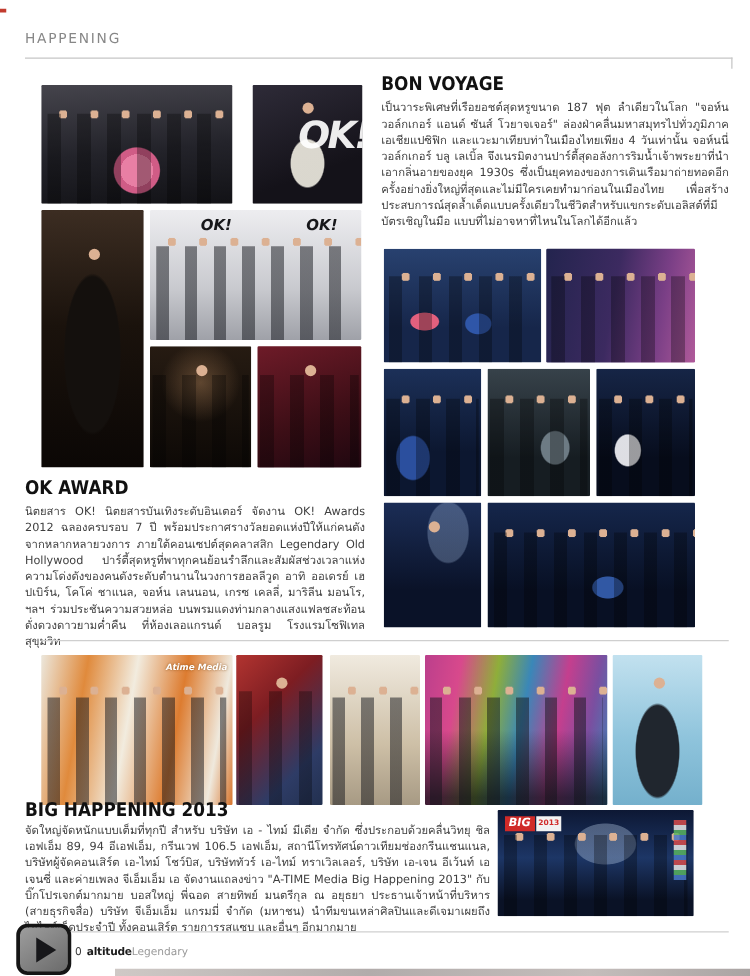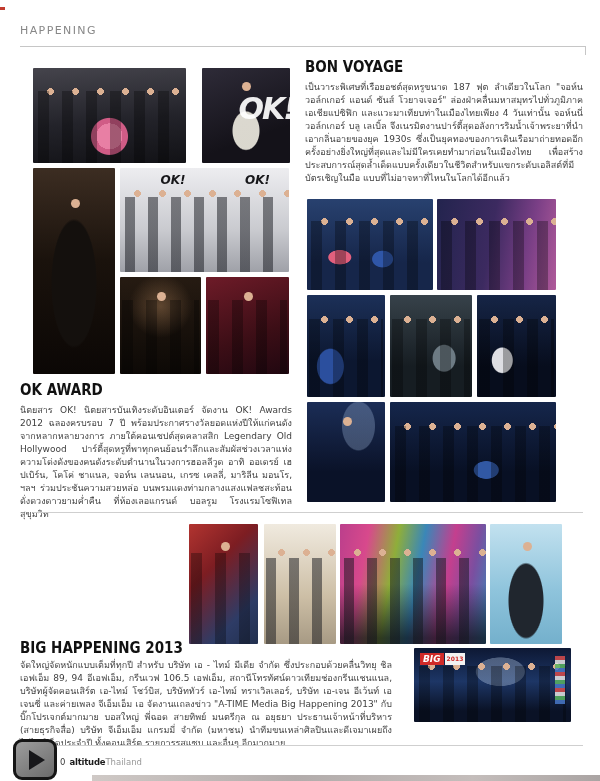--- a/index.html
+++ b/index.html
@@ -124,48 +124,52 @@
   <div class="photo one" style="left:307px;top:402px;width:78px;height:100px;
               background:radial-gradient(ellipse at 66% 24%, rgba(170,195,230,.3) 0 16px, rgba(170,195,230,0) 17px),
                          linear-gradient(180deg,#1b2d56,#0a1228 70%);"></div>
 
   <div class="photo heads bars-l" style="left:390px;top:402px;width:166px;height:100px;
               background:radial-gradient(ellipse at 58% 68%, #3158a4 0 12px, rgba(49,88,164,0) 13px),
                          linear-gradient(180deg,#15264b,#081024 70%);"></div>
 
   <div class="divider" style="top:512px;"></div>
 
+  <div class="photo heads bars-d" style="left:33px;top:524px;width:153px;height:120px;
+              background:linear-gradient(100deg,#ece7dc 0%,#e08a3c 22%,#f2ecdf 45%,#dd7c30 68%,#efe9dd 88%,#d9752c 100%);">
+    <span class="atime">Atime Media</span>
+  </div>
 
   <div class="photo one bars-l" style="left:189px;top:524px;width:69px;height:120px;
               background:linear-gradient(135deg,#b23430 0%,#7d1d22 35%,#2e3c66 75%,#22304f 100%);"></div>
 
   <div class="photo heads bars-d" style="left:264px;top:524px;width:72px;height:120px;
               background:linear-gradient(180deg,#f0eadf,#cdbfa6 60%,#a79a84);"></div>
 
   <div class="photo heads bars-d" style="left:340px;top:524px;width:146px;height:120px;
               background:linear-gradient(180deg, rgba(10,14,20,0) 50%, rgba(10,14,20,.72) 95%),
                          linear-gradient(100deg,#bb3f8c 0%,#d8498c 18%,#8fae3a 36%,#3a87b8 52%,#c43f8e 70%,#7a4fa0 85%,#3a87b8 100%);"></div>
 
   <div class="photo one" style="left:490px;top:524px;width:72px;height:120px;
               background:radial-gradient(ellipse at 50% 64%, #20262e 0 17px, rgba(32,38,46,0) 18px),
                          linear-gradient(180deg,#c2e1ef,#8fc4dc 55%,#74b0cc 100%);"></div>
 
   <div class="sec-title" style="left:20px;top:639px;">BIG HAPPENING 2013</div>
   <div class="body-txt" style="left:20px;top:659px;width:372px;height:82px;">จัดใหญ่จัดหนักแบบเต็มที่ทุกปี สำหรับ บริษัท เอ - ไทม์ มีเดีย จำกัด ซึ่งประกอบด้วยคลื่นวิทยุ ชิล เอฟเอ็ม 89, 94 อีเอฟเอ็ม, กรีนเวฟ 106.5 เอฟเอ็ม, สถานีโทรทัศน์ดาวเทียมช่องกรีนแชนแนล, บริษัทผู้จัดคอนเสิร์ต เอ-ไทม์ โชว์บิส, บริษัททัวร์ เอ-ไทม์ ทราเวิลเลอร์, บริษัท เอ-เจน อีเว้นท์ เอเจนซี่ และค่ายเพลง จีเอ็มเอ็ม เอ จัดงานแถลงข่าว "A-TIME Media Big Happening 2013" กับบิ๊กโปรเจกต์มากมาย บอสใหญ่ พี่ฉอด สายทิพย์ มนตรีกุล ณ อยุธยา ประธานเจ้าหน้าที่บริหาร (สายธุรกิจสื่อ) บริษัท จีเอ็มเอ็ม แกรมมี่ จำกัด (มหาชน) นำทีมขนเหล่าศิลปินและดีเจมาเผยถึงไฮไลต์เด็ดประจำปี ทั้งคอนเสิร์ต รายการรสแซบ และอื่นๆ อีกมากมาย</div>
 
-  <div class="photo heads bars-l" style="left:414px;top:648px;width:157px;height:74px;
+  <div class="photo heads bars-l" style="left:398px;top:648px;width:157px;height:85px;
               background:radial-gradient(ellipse at 55% 32%, rgba(190,210,235,.35) 0 24px, rgba(190,210,235,0) 25px),
                          linear-gradient(180deg,#0d1834,#1d3666 45%,#0a1226 85%);">
     <span class="biglogo">
       <span class="b1">BIG</span>
       <span class="b2">2013</span>
     </span>
     <span class="stripes"></span>
   </div>
 
   <div class="divider" style="top:745px;"></div>
   <div class="play"></div>
   <div class="footer-line">
-    <span class="num">0</span><span class="bold">altitude</span><span class="lite">Thailand</span>
+    <span class="num">0</span><span class="bold">altitude</span><span class="lite">Legendary</span>
   </div>
   <div class="edge-shadow"></div>
 
 </div>
 
 </body></html>

